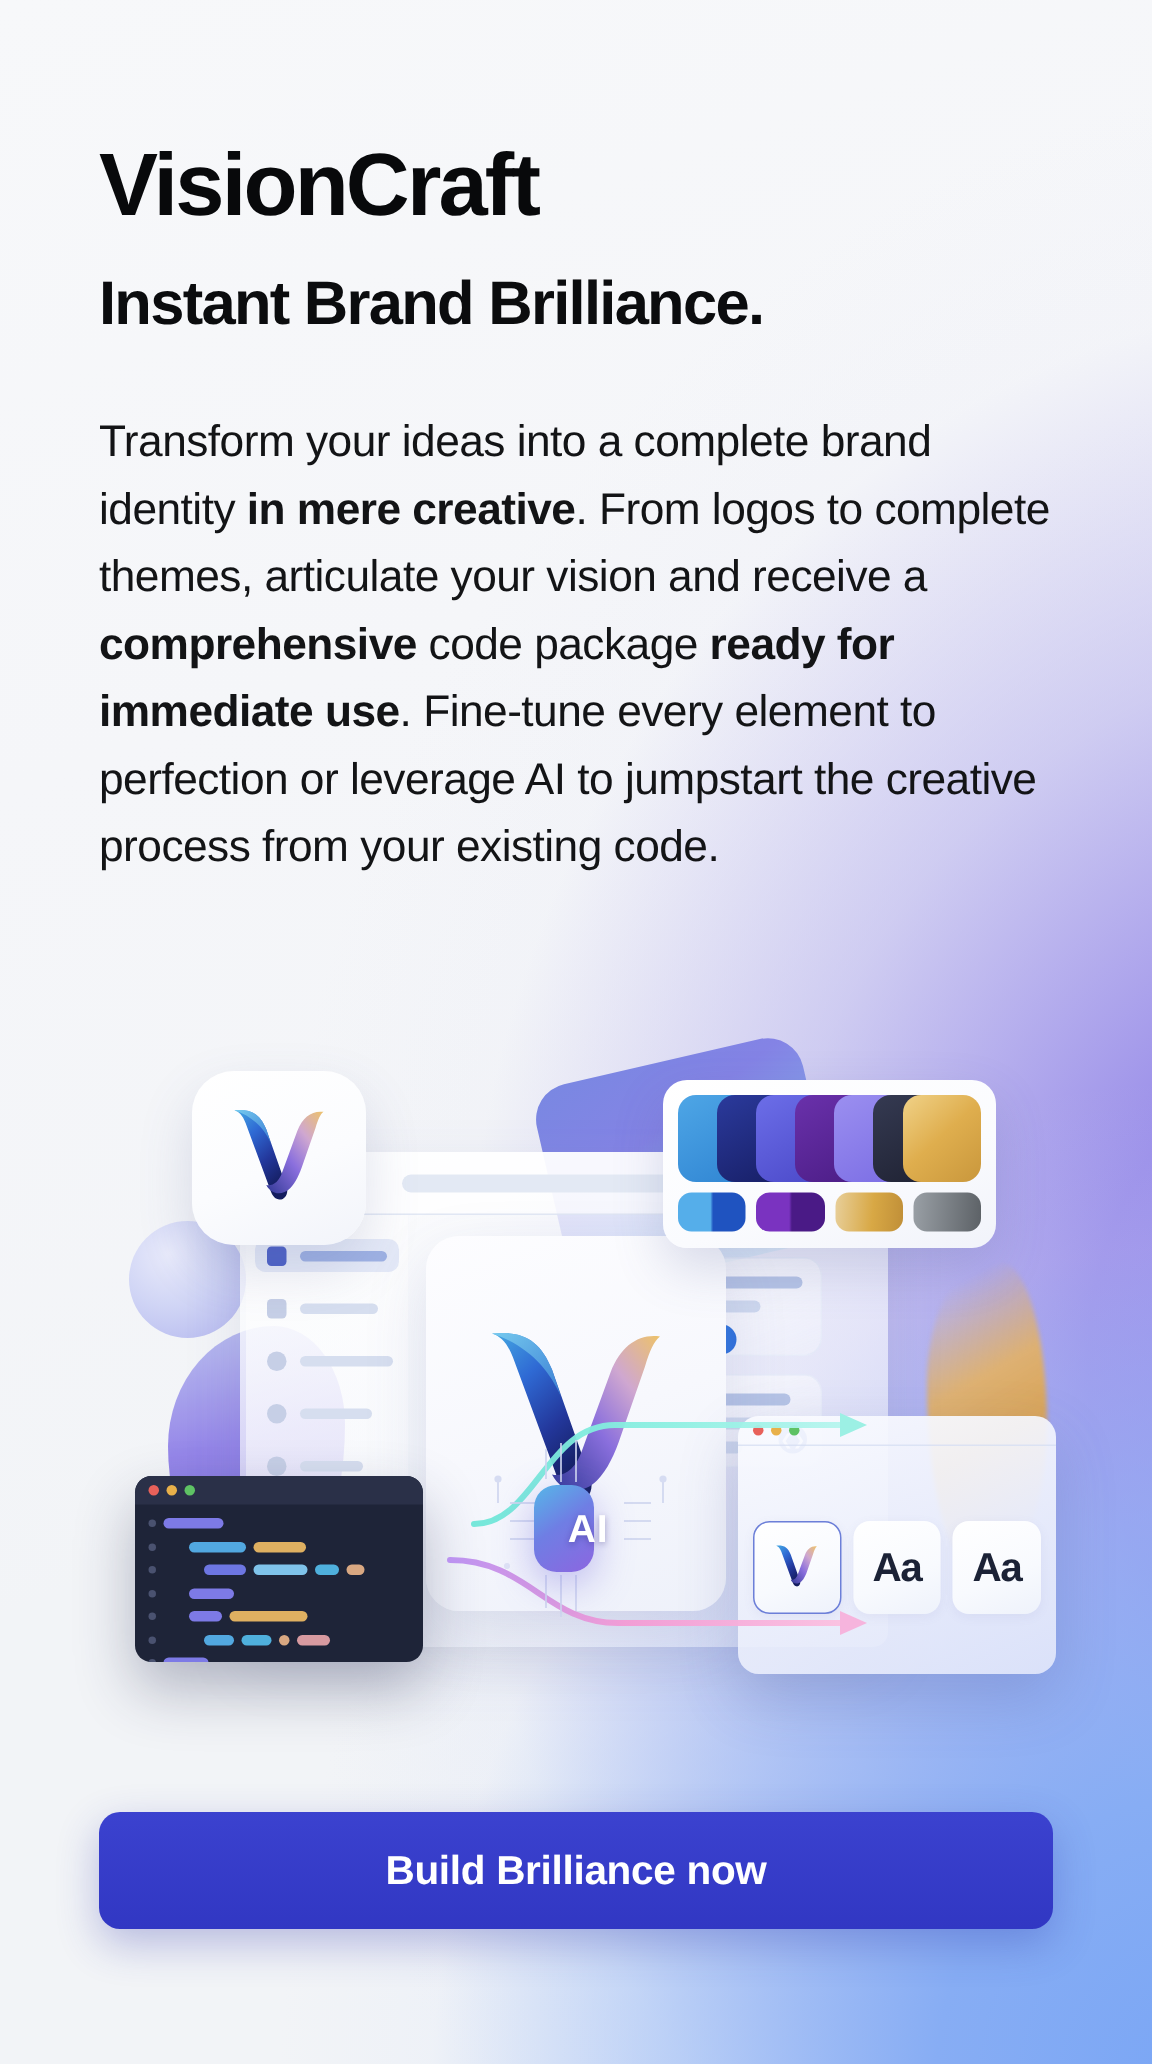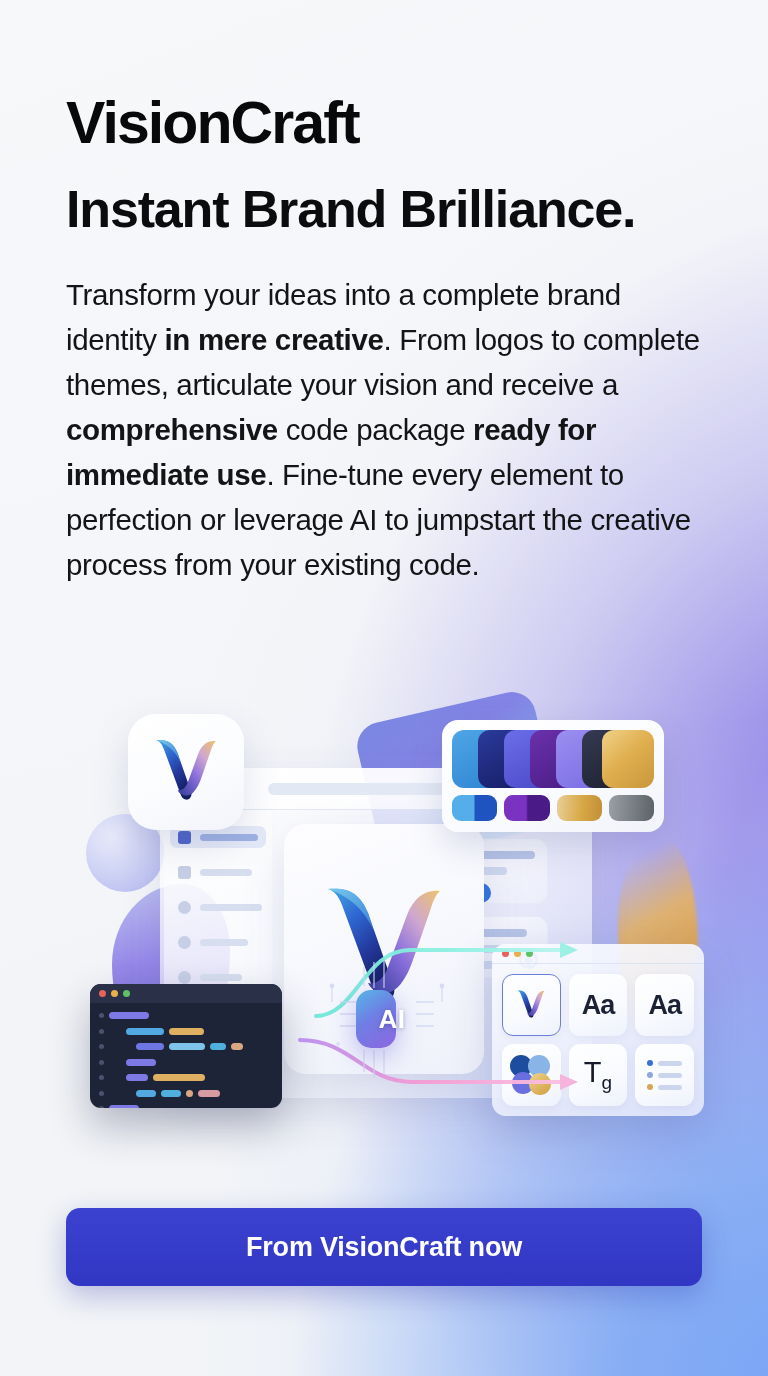--- a/index.html
+++ b/index.html
@@ -55,21 +55,21 @@
     font-weight: 700;
     letter-spacing: -1.9px;
     color: #08090b;
     line-height: 1.04;
   }
 
   .subtitle {
     position: absolute;
     left: 66px;
     top: 180px;
-    font-size: 52px;
+    font-size: 41px;
     font-weight: 700;
     letter-spacing: -1.15px;
     color: #0b0c0e;
     line-height: 1.12;
   }
 
   .paragraph {
     position: absolute;
     left: 66px;
     top: 272px;
@@ -304,20 +304,21 @@
     grid-template-columns: repeat(3, 1fr);
     gap: 8px;
     padding: 10px;
   }
   .kit-cell {
     height: 62px;
     border-radius: 11px;
     background: linear-gradient(158deg, #ffffff 0%, #f8fafe 60%, #eef2fb 100%);
     display: flex; align-items: center; justify-content: center;
     box-shadow: 0 2px 7px rgba(96,104,160,.08);
+    margin-top: 40px;
   }
   .kit-cell.sel { border: 1.6px solid #6c7fd8; }
   .aa { font-size: 27px; font-weight: 700; color: #1b2236; letter-spacing: -1px; }
   .tg { font-family: Liberation Sans, sans-serif; font-size: 29px; color: #141a2c; }
   .tg sub { font-size: 19px; }
   .list-ico { display: flex; flex-direction: column; gap: 6px; }
   .list-ln { display: flex; align-items: center; gap: 5px; }
   .list-dot { width: 6px; height: 6px; border-radius: 50%; }
   .list-bar { width: 24px; height: 5px; border-radius: 3px; background: #cbd6ee; }
   .circles { position: relative; width: 42px; height: 40px; }
@@ -594,13 +595,13 @@
               <i class="list-dot" style="background:#d4a552"></i>
               <i class="list-bar"></i>
             </span>
         </span>
       </div>
 
     </div>
   </div>
 </div>
 
-<button class="cta">From VisionCraft now</button>
+<button class="cta">Build Brilliance now</button>
 
 </body></html>

